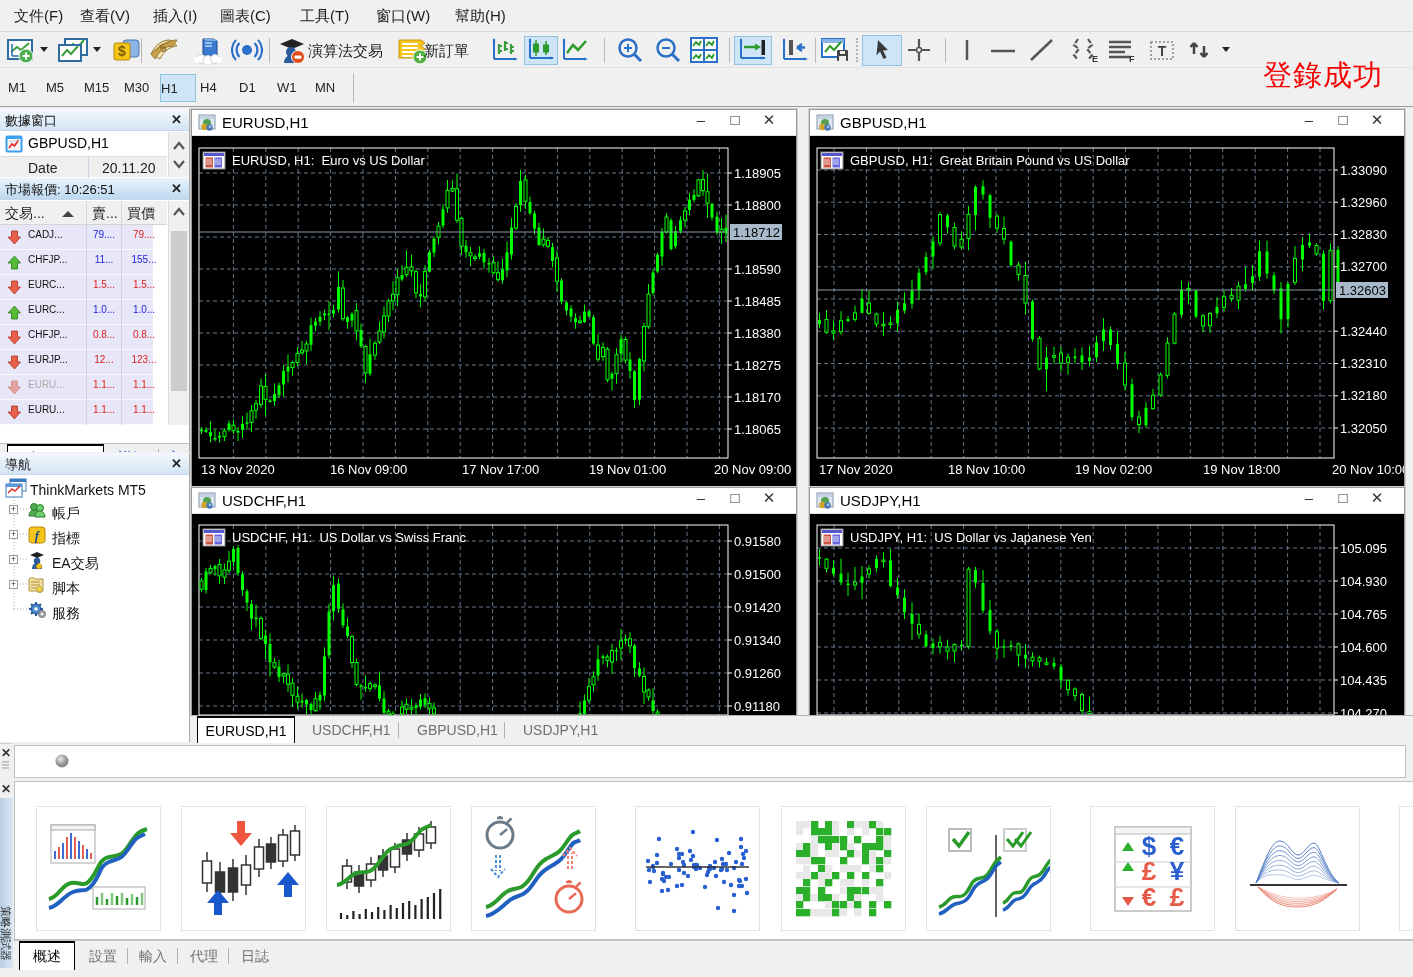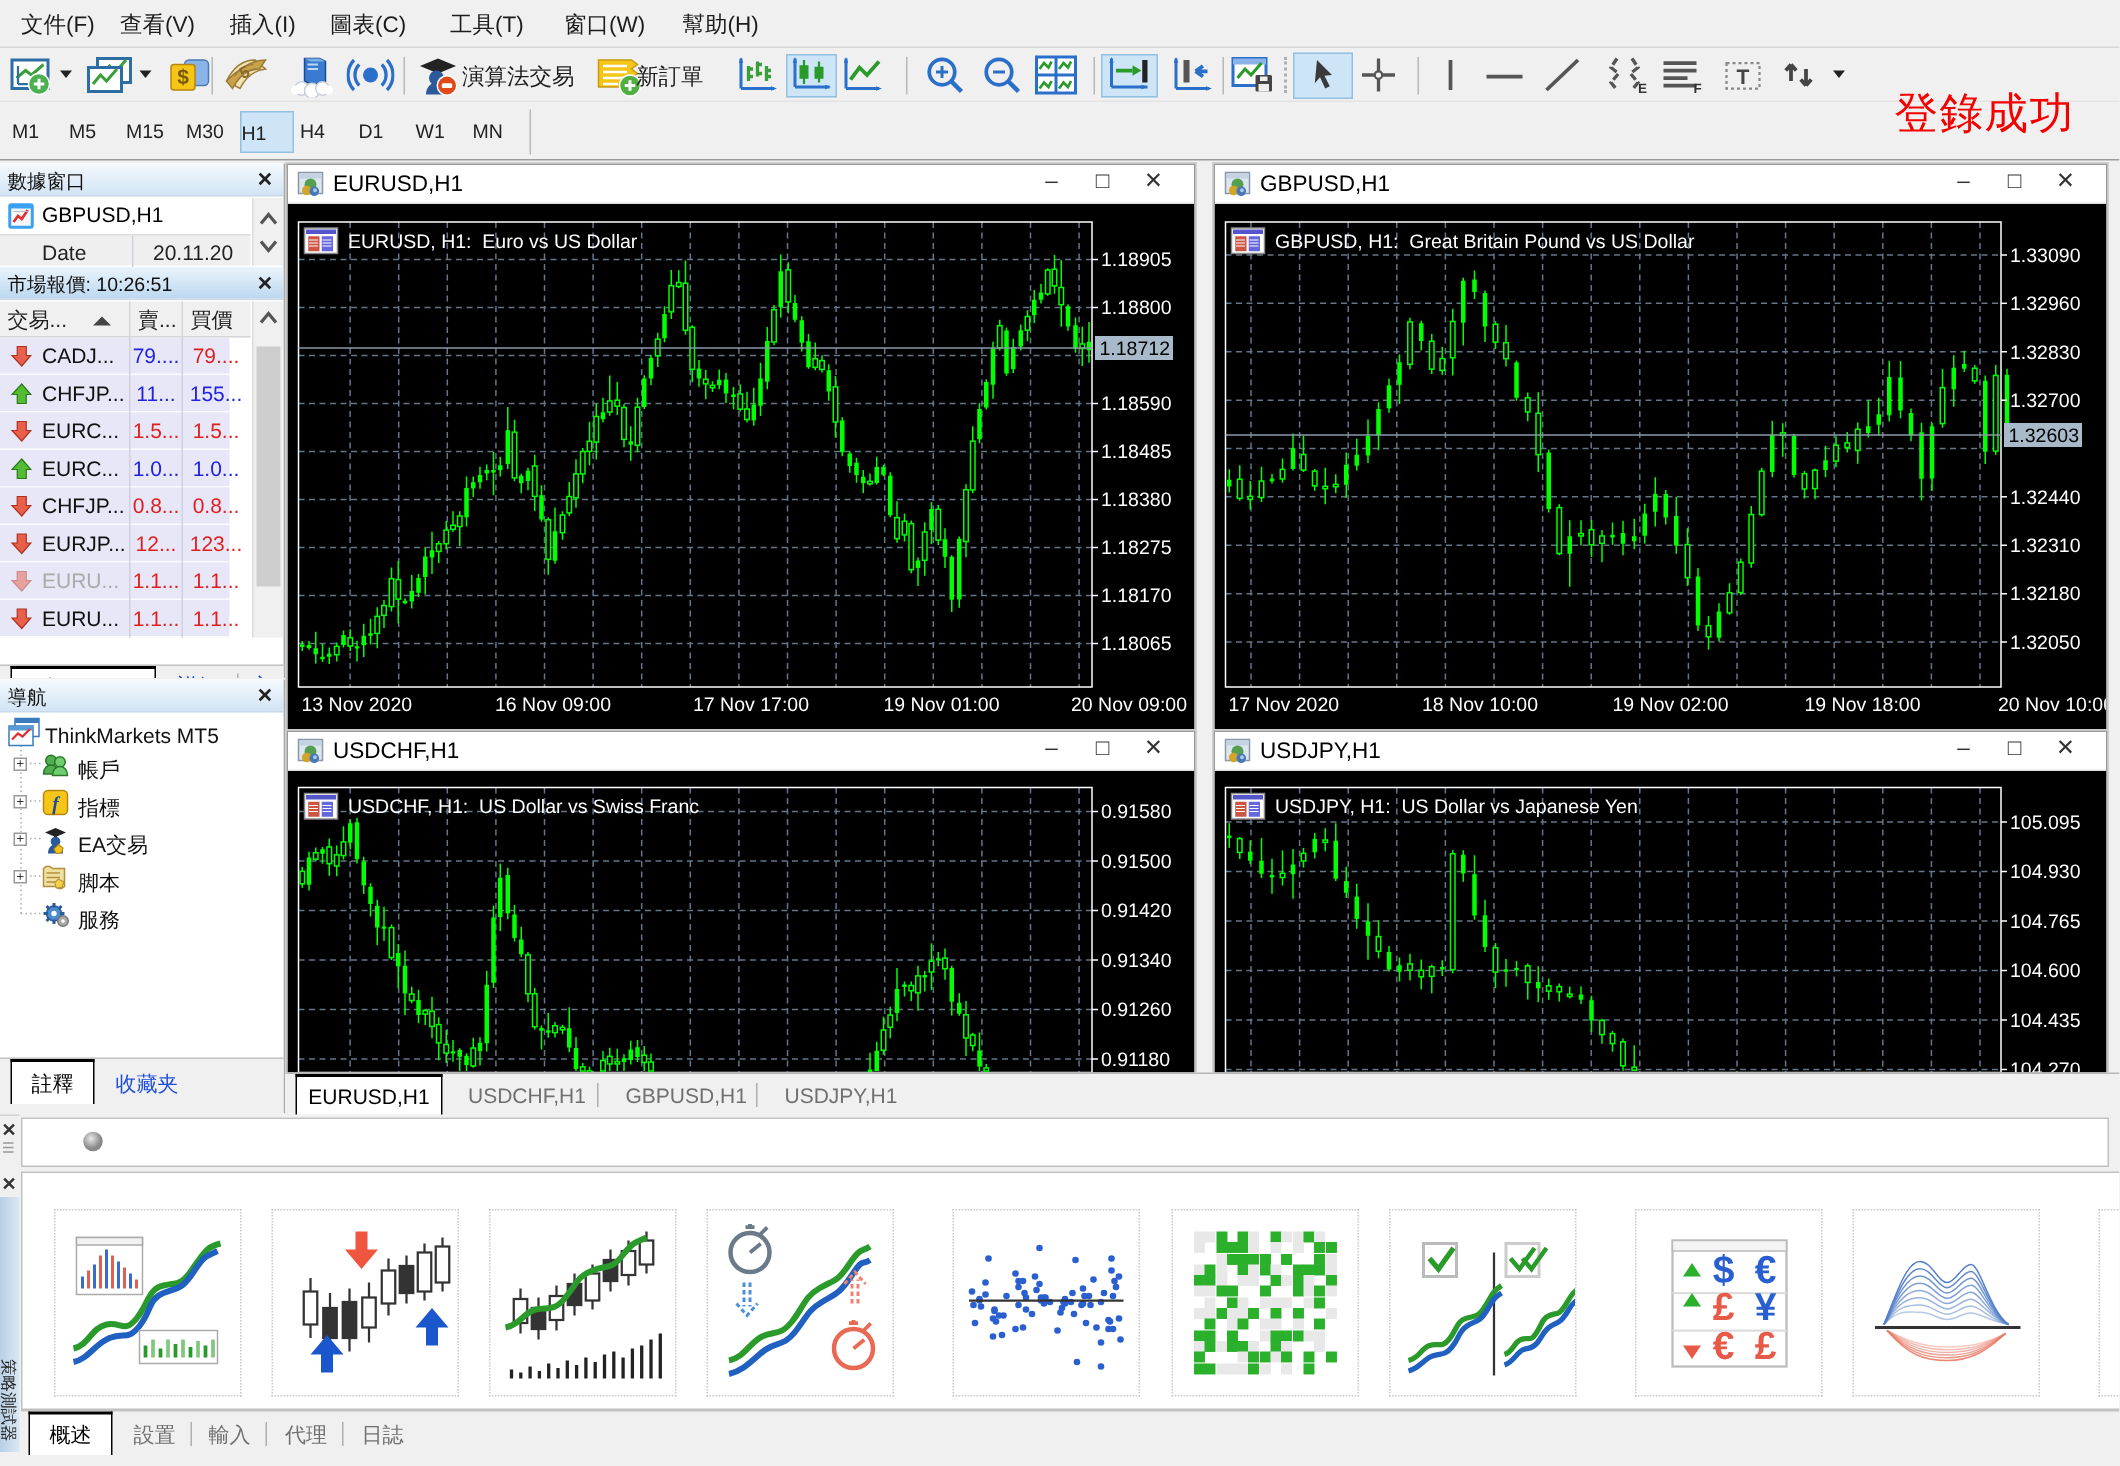--- a/index.html
+++ b/index.html
@@ -12,21 +12,21 @@
 .tlabel{position:absolute;top:9px;font-size:15px;color:#1c1c1c}
 .tarr{position:absolute;top:14px;width:0;height:0;border-left:4px solid transparent;border-right:4px solid transparent;border-top:5px solid #222}
 #tfbar{position:absolute;left:0;top:69px;width:1413px;height:38px;background:#f0f0f0;border-bottom:1px solid #9b9b9b}
 .tf{position:absolute;top:5px;height:28px;line-height:28px;font-size:13px;color:#222}
 #login{position:absolute;left:1263px;top:56px;font-size:29px;font-weight:normal;color:#f50000;letter-spacing:1px}
 
 .ptitle{background:linear-gradient(#f4f9fd,#d2e4f5);border-bottom:1px solid #c8d8e8;font-size:13px;color:#111;padding:3px 5px;height:22px;position:relative}
 .px{position:absolute;right:7px;top:3px;font-size:13px;color:#222;font-weight:bold}
 .panel{position:absolute;left:0;background:#fff;border-right:1px solid #a9a9a9;overflow:hidden}
 .scrl{position:absolute;right:0;width:21px;background:#f0f0f0;border-left:1px solid #dcdcdc;color:#555}
-.mwrow{position:absolute;left:0;width:153px;height:25px;background:#e7e7f8;border-bottom:1px solid #fbfbfd;font-size:14px}
+.mwrow{position:absolute;left:0;width:153px;height:25px;background:#e7e7f8;border-bottom:1px solid #fbfbfd;font-size:10px}
 .mwsym{position:absolute;left:28px;top:4px;color:#111}
 .mwp1{position:absolute;left:88px;width:32px;top:4px;text-align:center}
 .mwp2{position:absolute;left:122px;width:44px;top:4px;text-align:center}
 .colsep{position:absolute;top:0;width:1px;height:25px;background:#d0d0e0}
 .tabbar{position:absolute;left:0;background:#f0f0f0;border-top:1px solid #c3c3c3;font-size:14px}
 .tab-act{position:absolute;background:#fff;border:1px solid #000;border-top:2px solid #000;border-bottom:none;text-align:center;font-size:14px;color:#000}
 .tab-in{position:absolute;color:#1d4ed8;font-size:14px}
 .tsep2{position:absolute;width:1px;height:16px;background:#b0b0b0}
 
 .tnode{position:absolute;font-size:14px;color:#111}
@@ -406,24 +406,20 @@
 <span class="tnode" style="left:30px;top:5px">ThinkMarkets MT5</span>
 <span class="texp" style="left:9px;top:28px">+</span>
       <span class="tnode" style="left:52px;top:28px">帳戶</span>
 <span class="texp" style="left:9px;top:53px">+</span>
       <span class="tnode" style="left:52px;top:53px">指標</span>
 <span class="texp" style="left:9px;top:78px">+</span>
       <span class="tnode" style="left:52px;top:78px">EA交易</span>
 <span class="texp" style="left:9px;top:103px">+</span>
       <span class="tnode" style="left:52px;top:103px">脚本</span>
 <span class="tnode" style="left:52px;top:128px">服務</span>
-</div>
-<div class="tabbar" style="top:252px;width:190px;height:37px">
-<div class="tab-act" style="left:7px;top:0px;width:56px;height:30px;line-height:28px">註釋</div>
-<span class="tab-in" style="left:77px;top:8px">收藏夹</span>
 </div>
 </div>
 <div class="cwin" style="left:191px;top:109px;width:606px;height:378px">
     <div class="ctitle">
       <span class="cico"><svg width="18" height="18" viewBox="0 0 18 18">
           <rect x="1" y="1" width="16" height="14" fill="#dde6ee" stroke="#8899aa"></rect>
           <rect x="2" y="2" width="14" height="3" fill="#c3d3e3"></rect>
           <circle cx="9" cy="9" r="4" fill="#55a050"></circle>
           <circle cx="6.5" cy="13" r="3.2" fill="#d2a42a"></circle>
           <circle cx="11.5" cy="13.5" r="3.2" fill="#4878b8"></circle>

